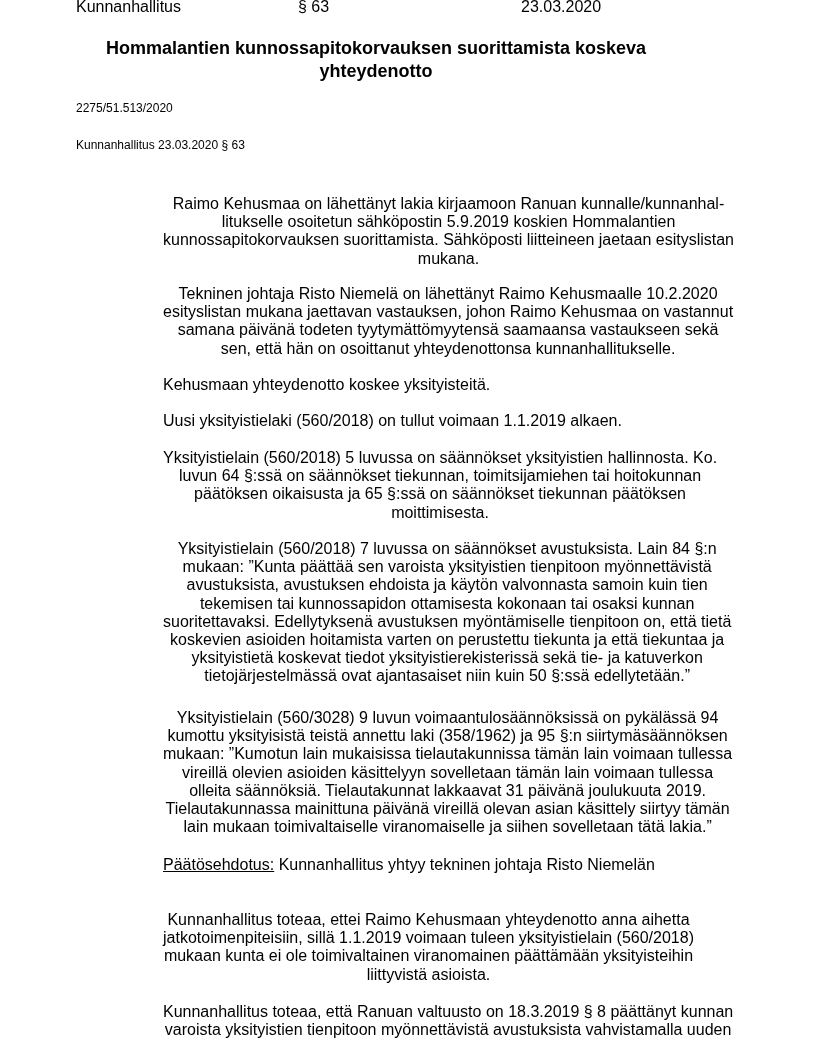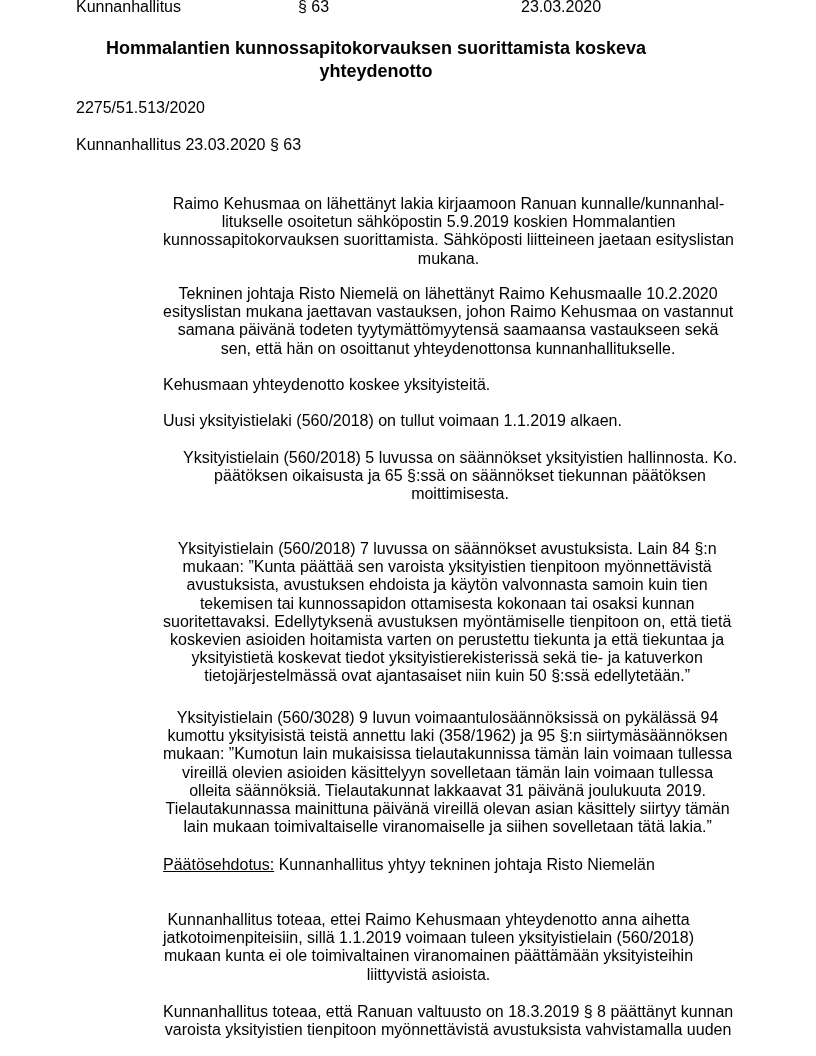--- a/index.html
+++ b/index.html
@@ -1,20 +1,20 @@
 <!DOCTYPE html>
 <html><head>
 <meta charset="utf-8">
 <style>
   html, body { margin:0; padding:0; background:#ffffff; }
   body { width:816px; height:1056px; overflow:hidden; position:relative;
          font-family:"Liberation Sans", sans-serif; color:#000; }
   .hdr { position:absolute; top:-2px; font-size:16px; line-height:18px; }
   .title { position:absolute; left:76px; top:37px; width:600px; font-size:18px; font-weight:bold; line-height:23px; }
-  .meta { position:absolute; left:76px; font-size:16px; line-height:18px; }
+  .meta { position:absolute; left:76px; font-size:12px; line-height:18px; }
   .body { position:absolute; left:163px; width:600px; font-size:16px; line-height:18.2px; }
   .para { margin:0; position:absolute; left:0; white-space:nowrap; }
   .line { display:block;text-align:center; }
   .lbl { font-weight:normal; text-decoration:underline; }
 </style>
 </head>
 <body>
 
 <div class="hdr" style="left:76px;">Kunnanhallitus</div>
 <div class="hdr" style="left:298px;">§ 63</div>
@@ -40,22 +40,23 @@
     <span class="line">esityslistan mukana jaettavan vastauksen, johon Raimo Kehusmaa on vastannut</span>
     <span class="line">samana päivänä todeten tyytymättömyytensä saamaansa vastaukseen sekä</span>
     <span class="line">sen, että hän on osoittanut yhteydenottonsa kunnanhallitukselle.</span>
   </div>
   <div class="para" style="top:181px;">
     <span class="line">Kehusmaan yhteydenotto koskee yksityisteitä.</span>
   </div>
   <div class="para" style="top:217px;">
     <span class="line">Uusi yksityistielaki (560/2018) on tullut voimaan 1.1.2019 alkaen.</span>
   </div>
-  <div class="para" style="top:254px;margin-left:20px;">
+  <div class="para" style="top:254px;">
     <span class="line">Yksityistielain (560/2018) 5 luvussa on säännökset yksityistien hallinnosta. Ko.</span>
+    <span class="line">luvun 64 §:ssä on säännökset tiekunnan, toimitsijamiehen tai hoitokunnan</span>
     <span class="line">päätöksen oikaisusta ja 65 §:ssä on säännökset tiekunnan päätöksen</span>
     <span class="line">moittimisesta.</span>
   </div>
   <div class="para" style="top:345px;">
     <span class="line">Yksityistielain (560/2018) 7 luvussa on säännökset avustuksista. Lain 84 §:n</span>
     <span class="line">mukaan: ”Kunta päättää sen varoista yksityistien tienpitoon myönnettävistä</span>
     <span class="line">avustuksista, avustuksen ehdoista ja käytön valvonnasta samoin kuin tien</span>
     <span class="line">tekemisen tai kunnossapidon ottamisesta kokonaan tai osaksi kunnan</span>
     <span class="line">suoritettavaksi. Edellytyksenä avustuksen myöntämiselle tienpitoon on, että tietä</span>
     <span class="line">koskevien asioiden hoitamista varten on perustettu tiekunta ja että tiekuntaa ja</span>

